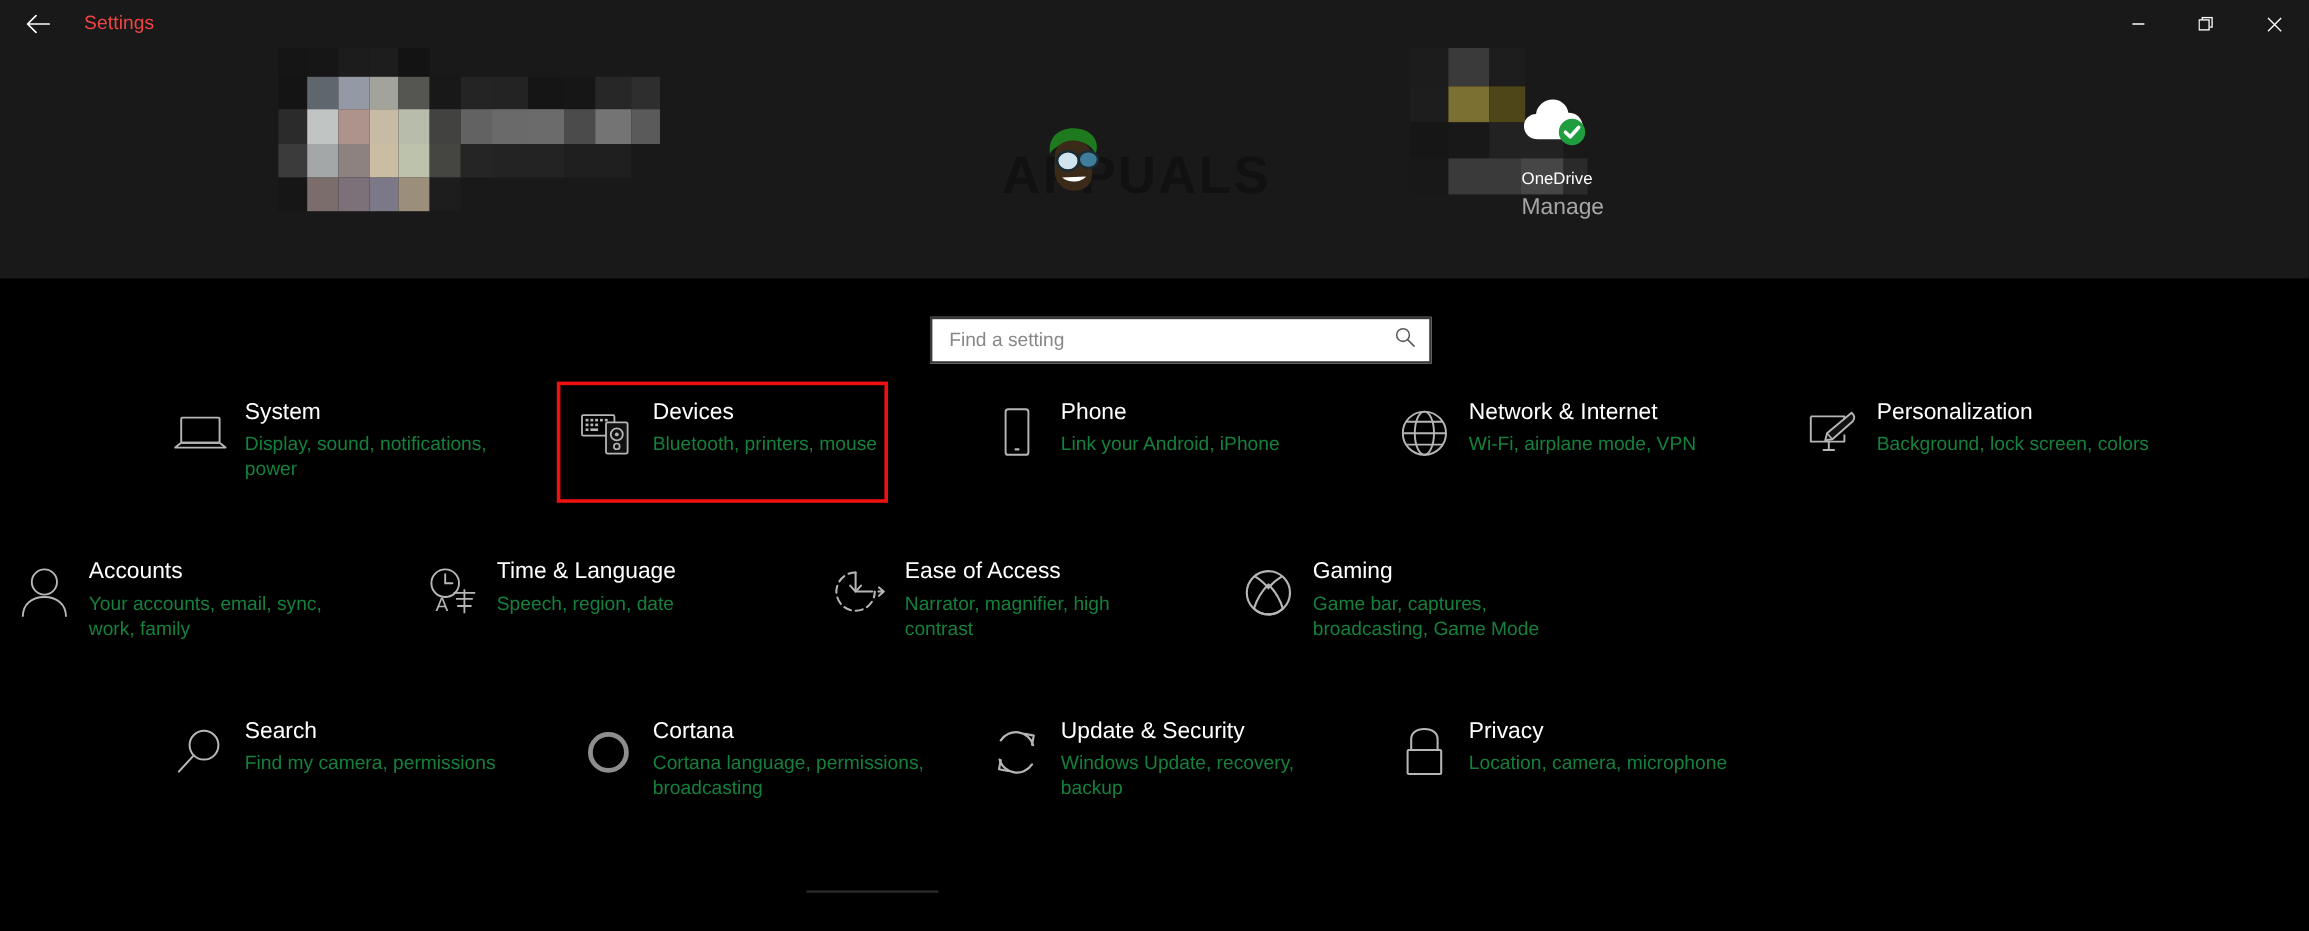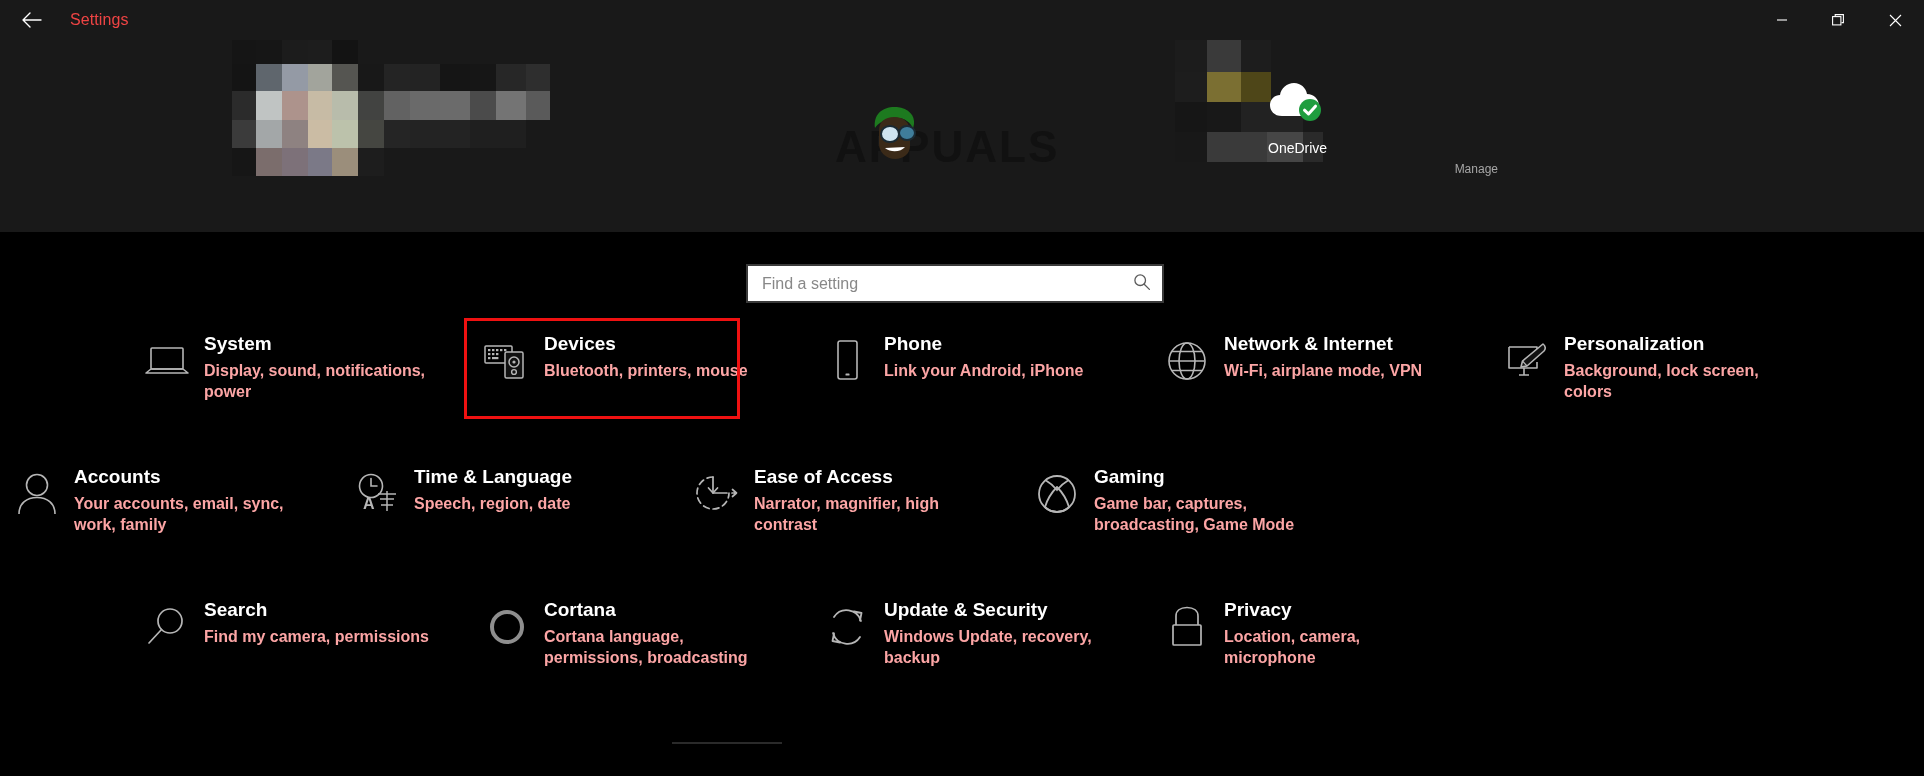--- a/index.html
+++ b/index.html
@@ -96,37 +96,36 @@
     width: 56px; height: 44px;
   }
   .onedrive .od-name {
     margin-top: 18px;
     color: #ffffff;
     font-size: 14px;
   }
   .onedrive .od-sub {
     margin-top: 6px;
     color: #a6a6a6;
-    font-size: 12px;
-    text-align: right;
+    font-size: 19px;
   }
 
   
   .body-area {
     position: absolute;
     top: 232px; left: 0;
     width: 1924px;
     height: 544px;
     background: #000000;
     z-index: 5;
   }
 
   .search-wrap {
     position: absolute;
-    left: 746px;
+    left: 775px;
     top: 32px;
     width: 418px;
     height: 39px;
     background: #ffffff;
     border: 2px solid #3a3a3a;
     display: flex;
     align-items: center;
   }
   .search-input {
     flex: 1;
@@ -144,21 +143,20 @@
     width: 40px; height: 100%;
     display: flex; align-items: center; justify-content: center;
   }
 
   
   .grid {
     position: absolute;
     left: 0;
     top: 83px;
     width: 1924px;
-    font-weight: bold;
   }
   .grid-row {
     display: flex;
     width: 1924px;
   }
   .tile {
     position: relative;
     width: 340px;
     height: 133px;
     padding: 16px 10px 0 0;
@@ -177,21 +175,21 @@
   }
   .tile .t-icon svg { display: block; }
   .tile .t-text { padding-top: 1px; }
   .tile .t-title {
     color: #ffffff;
     font-size: 19px;
     line-height: 24px;
     white-space: nowrap;
   }
   .tile .t-sub {
-    color: #fca5a5;
+    color: #15803d;
     font-size: 16px;
     line-height: 21px;
     margin-top: 4px;
     max-width: 232px;
   }
 
   .tile.highlight::after {
     content: "";
     position: absolute;
     left: -6px;

